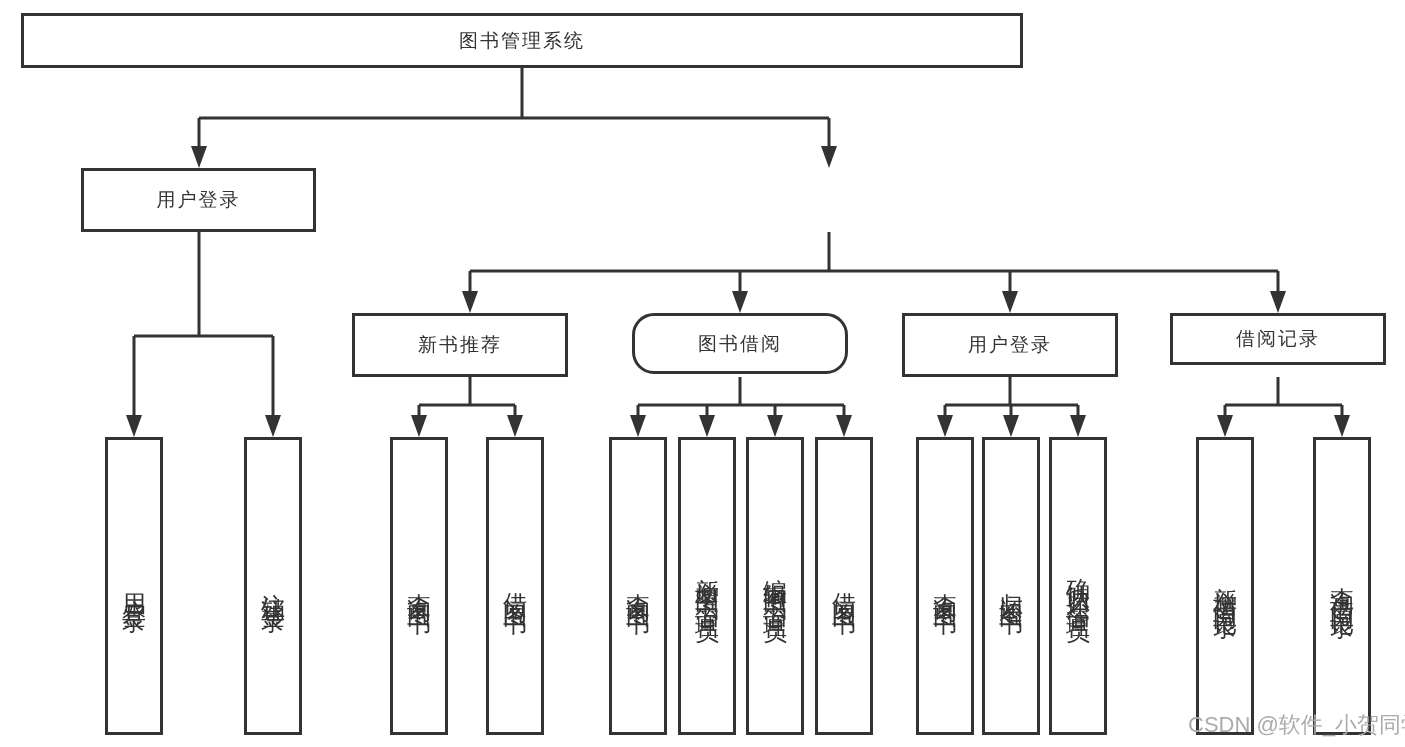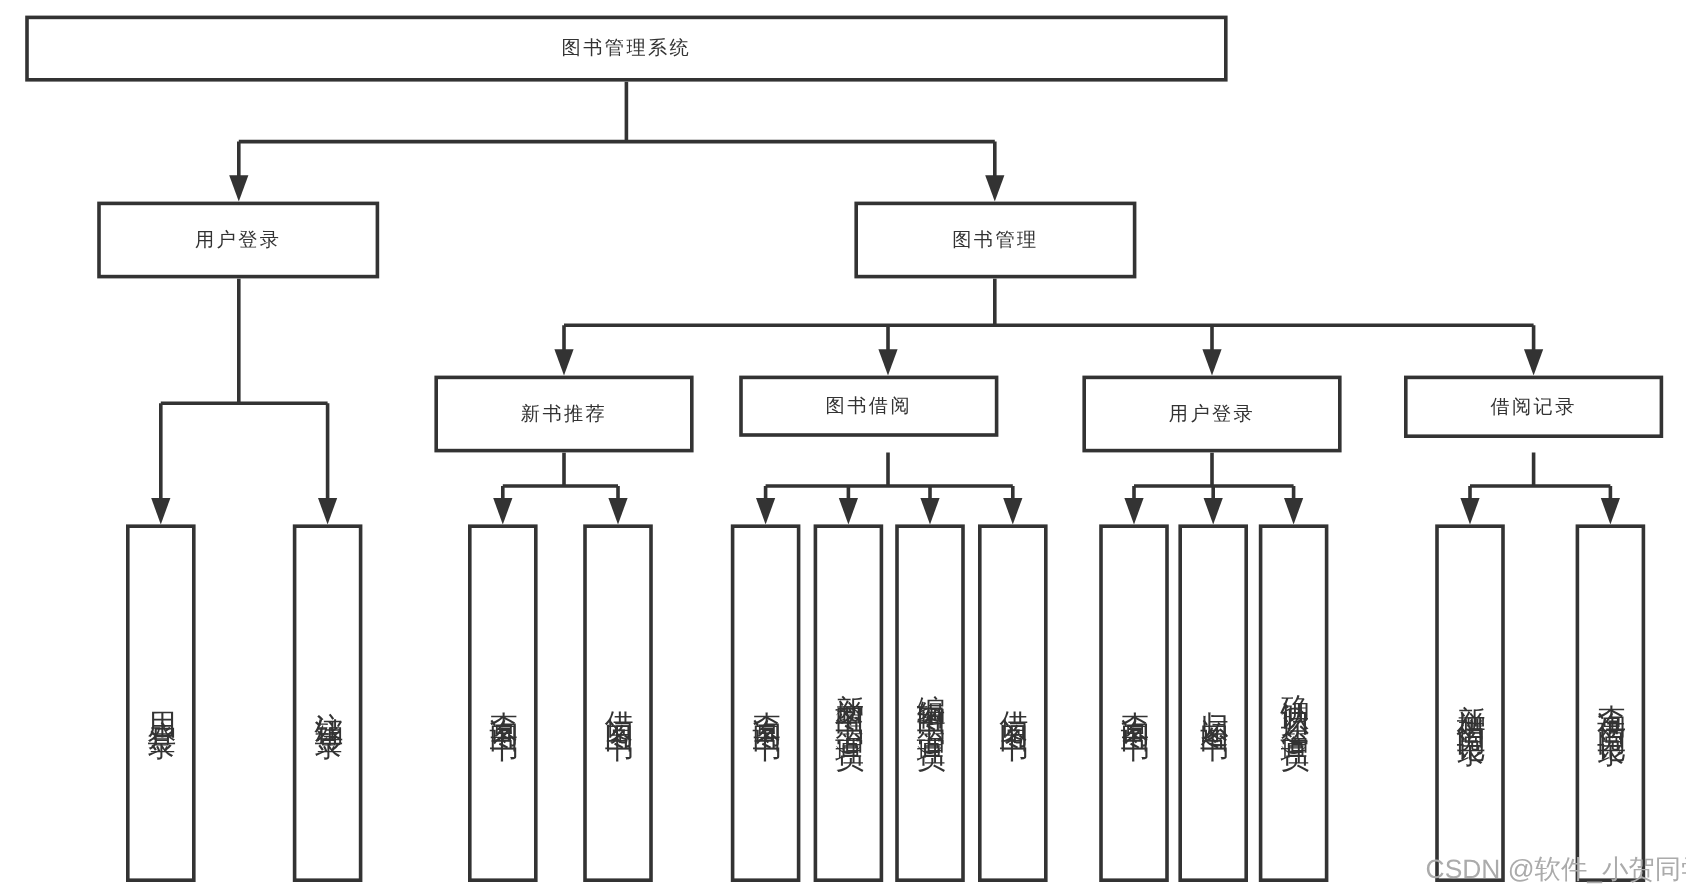--- a/index.html
+++ b/index.html
@@ -27,39 +27,39 @@
     box-sizing: border-box;
     background: #ffffff;
     border: 3px solid #333333;
     display: flex;
     align-items: center;
     justify-content: center;
     z-index: 2;
     color: #333333;
   }
   .h-node {
-    font-size: 16px;
+    font-size: 19px;
     letter-spacing: 2px;
     white-space: nowrap;
   }
   .v-node {
     width: 58px;
     top: 437px;
     height: 298px;
     writing-mode: vertical-rl;
     text-orientation: mixed;
     font-size: 24px;
     letter-spacing: 6px;
     line-height: 1;
   }
   .n-root { left: 21px;  top: 13px;  width: 1002px; height: 55px; }
   .n-l2a  { left: 81px;  top: 168px; width: 235px;  height: 64px; }
   .n-l2b  { left: 712px; top: 168px; width: 235px;  height: 64px; }
-  .n-l3a  { left: 362px; top: 313px; width: 216px;  height: 64px; }
-  .n-l3b  { left: 616px; top: 313px; width: 216px;  height: 51px; }
+  .n-l3a  { left: 352px; top: 313px; width: 216px;  height: 64px; }
+  .n-l3b  { left: 632px; top: 313px; width: 216px;  height: 61px; border-radius: 22px; }
   .n-l3c  { left: 902px; top: 313px; width: 216px;  height: 64px; }
   .n-l3d  { left: 1170px;top: 313px; width: 216px;  height: 52px; }
   .n-g1a { left: 105px; }
   .n-g1b { left: 244px; }
   .n-g2a { left: 390px; }
   .n-g2b { left: 486px; }
   .n-g3a { left: 609px; }
   .n-g3b { left: 678px; }
   .n-g3c { left: 746px; }
   .n-g3d { left: 815px; }
@@ -146,21 +146,20 @@
       <polygon class="conn-arrow" points="1003,415 1019,415 1011,437"></polygon>
       <polygon class="conn-arrow" points="1070,415 1086,415 1078,437"></polygon>
       <polygon class="conn-arrow" points="1217,415 1233,415 1225,437"></polygon>
       <polygon class="conn-arrow" points="1334,415 1350,415 1342,437"></polygon>
     </g>
   </svg>
 
   <div class="node h-node n-root">图书管理系统</div>
 
   <div class="node h-node n-l2a">用户登录</div>
-  <div class="node h-node n-l2b">图书管理</div>
 
   <div class="node h-node n-l3a">新书推荐</div>
   <div class="node h-node n-l3b">图书借阅</div>
   <div class="node h-node n-l3c">用户登录</div>
   <div class="node h-node n-l3d">借阅记录</div>
 
   <div class="node v-node n-g1a">用户登录</div>
   <div class="node v-node n-g1b">注销登录</div>
 
   <div class="node v-node n-g2a">查询图书</div>

